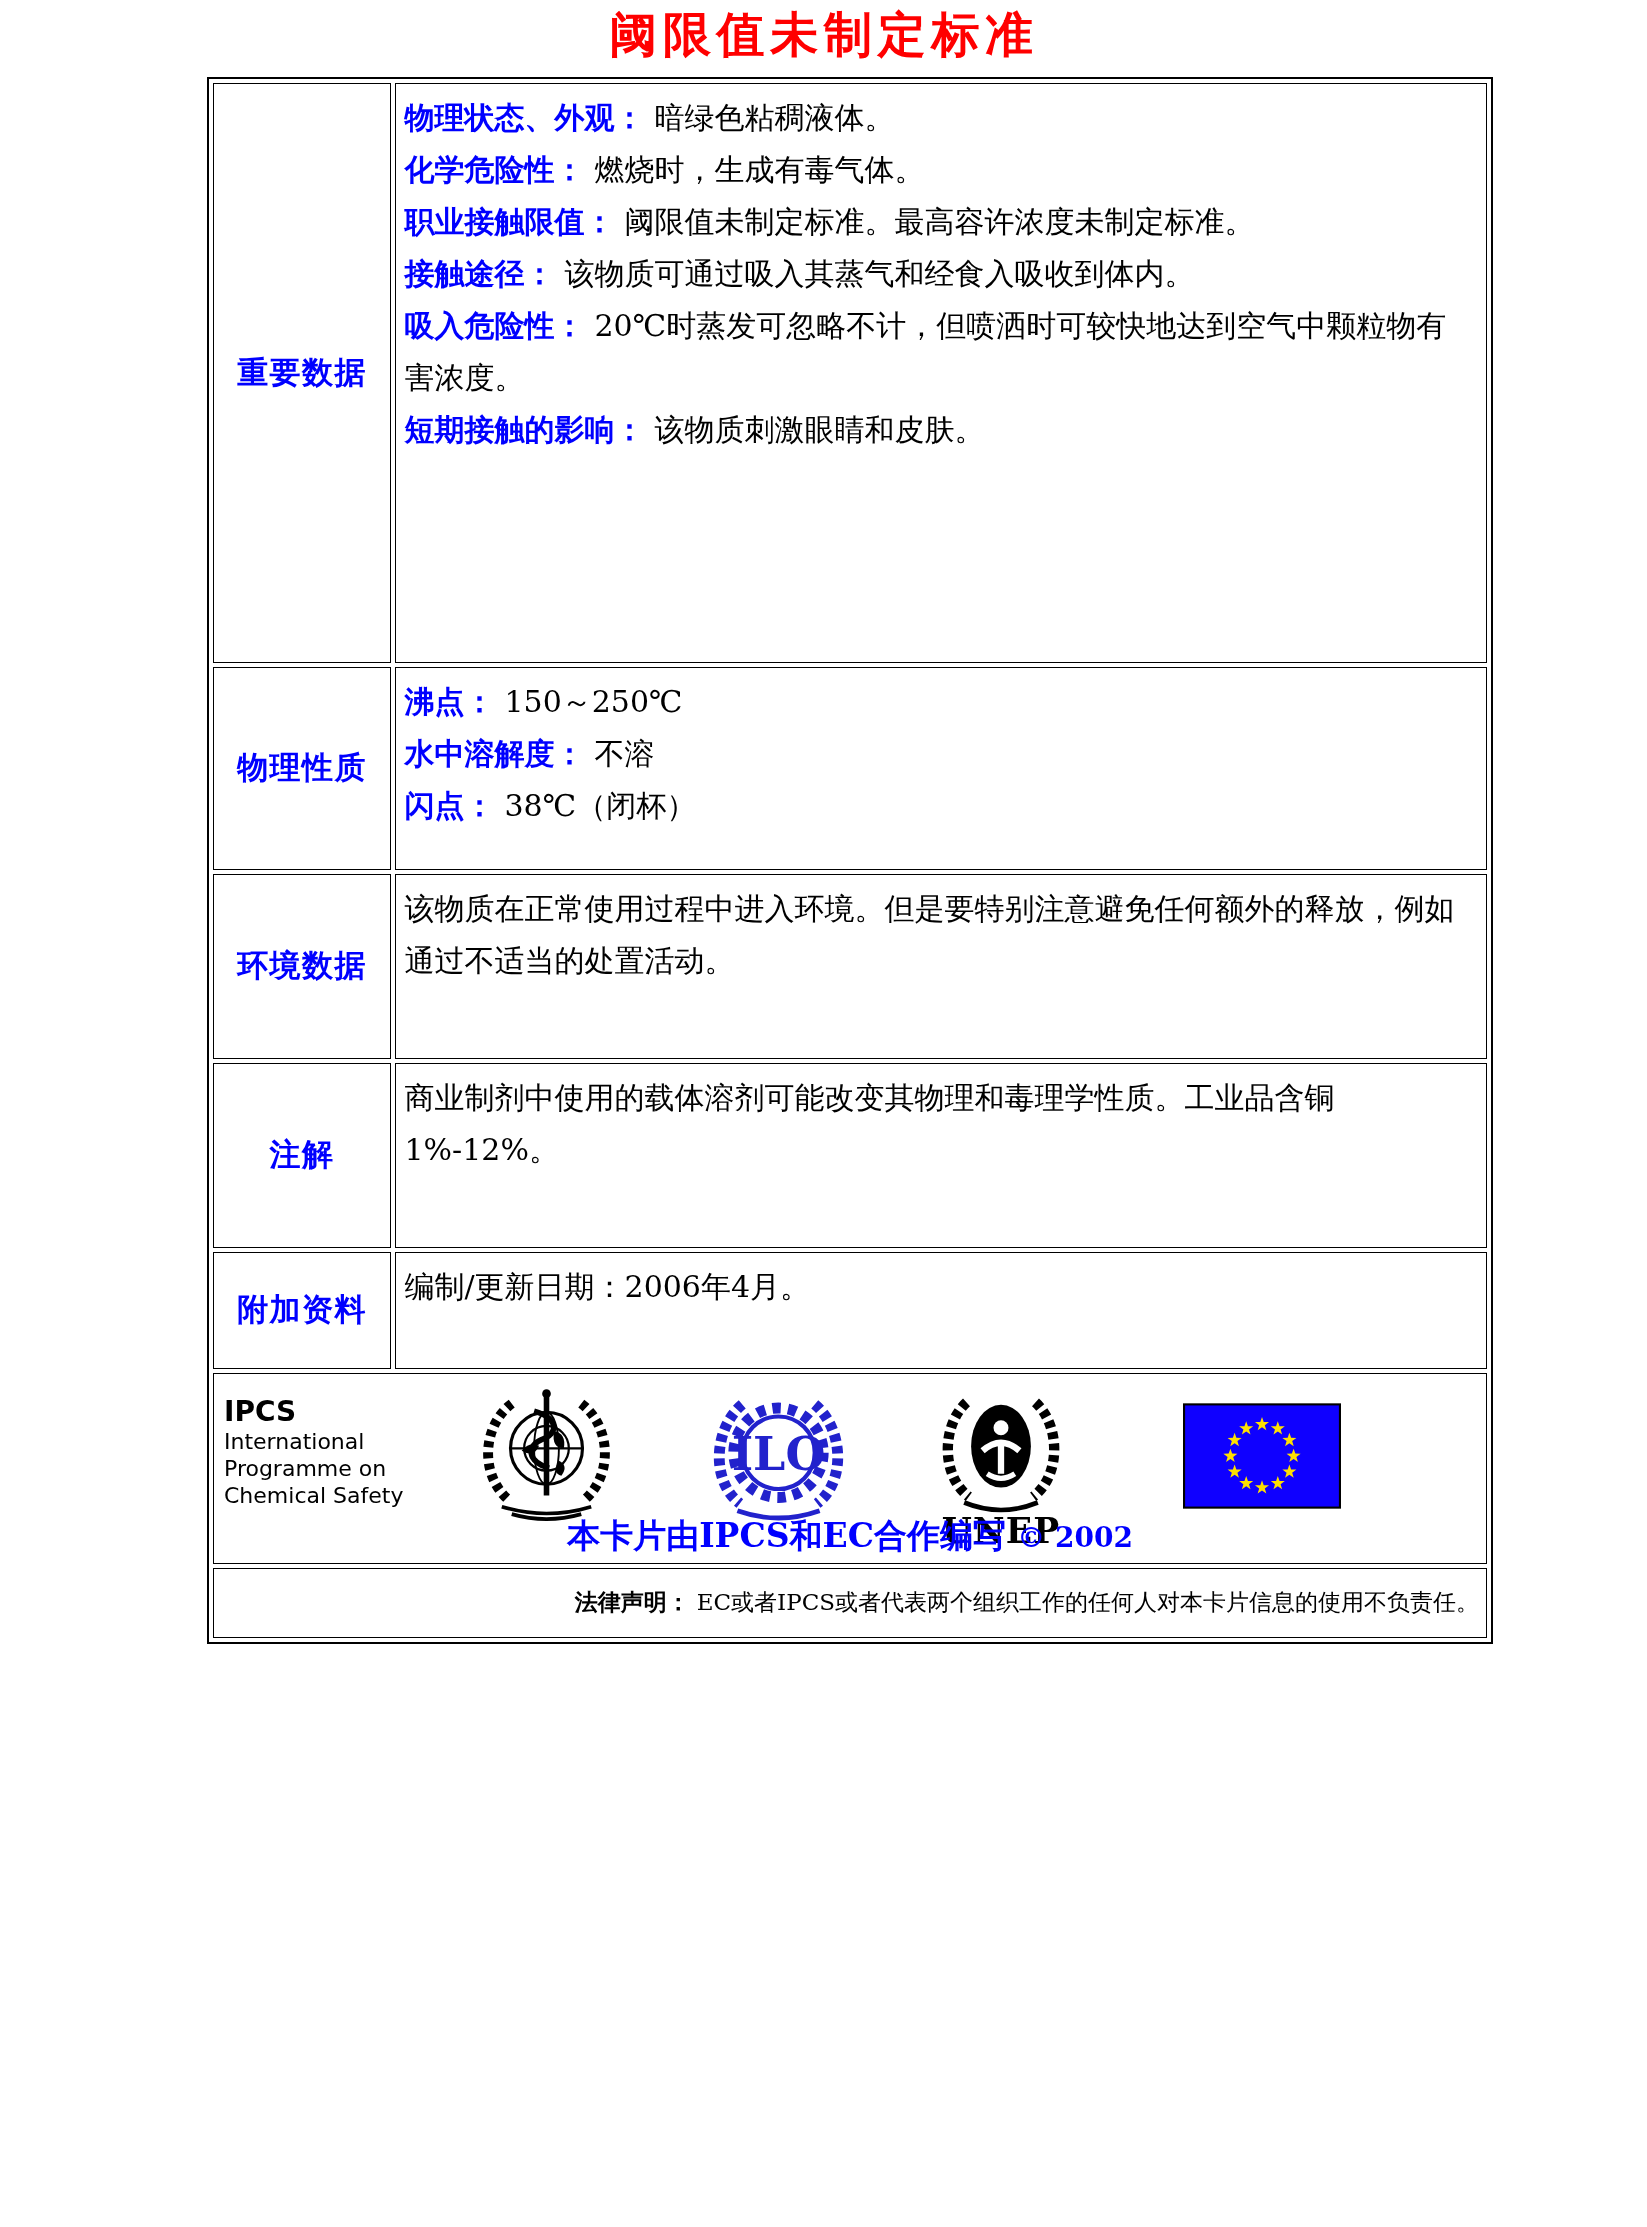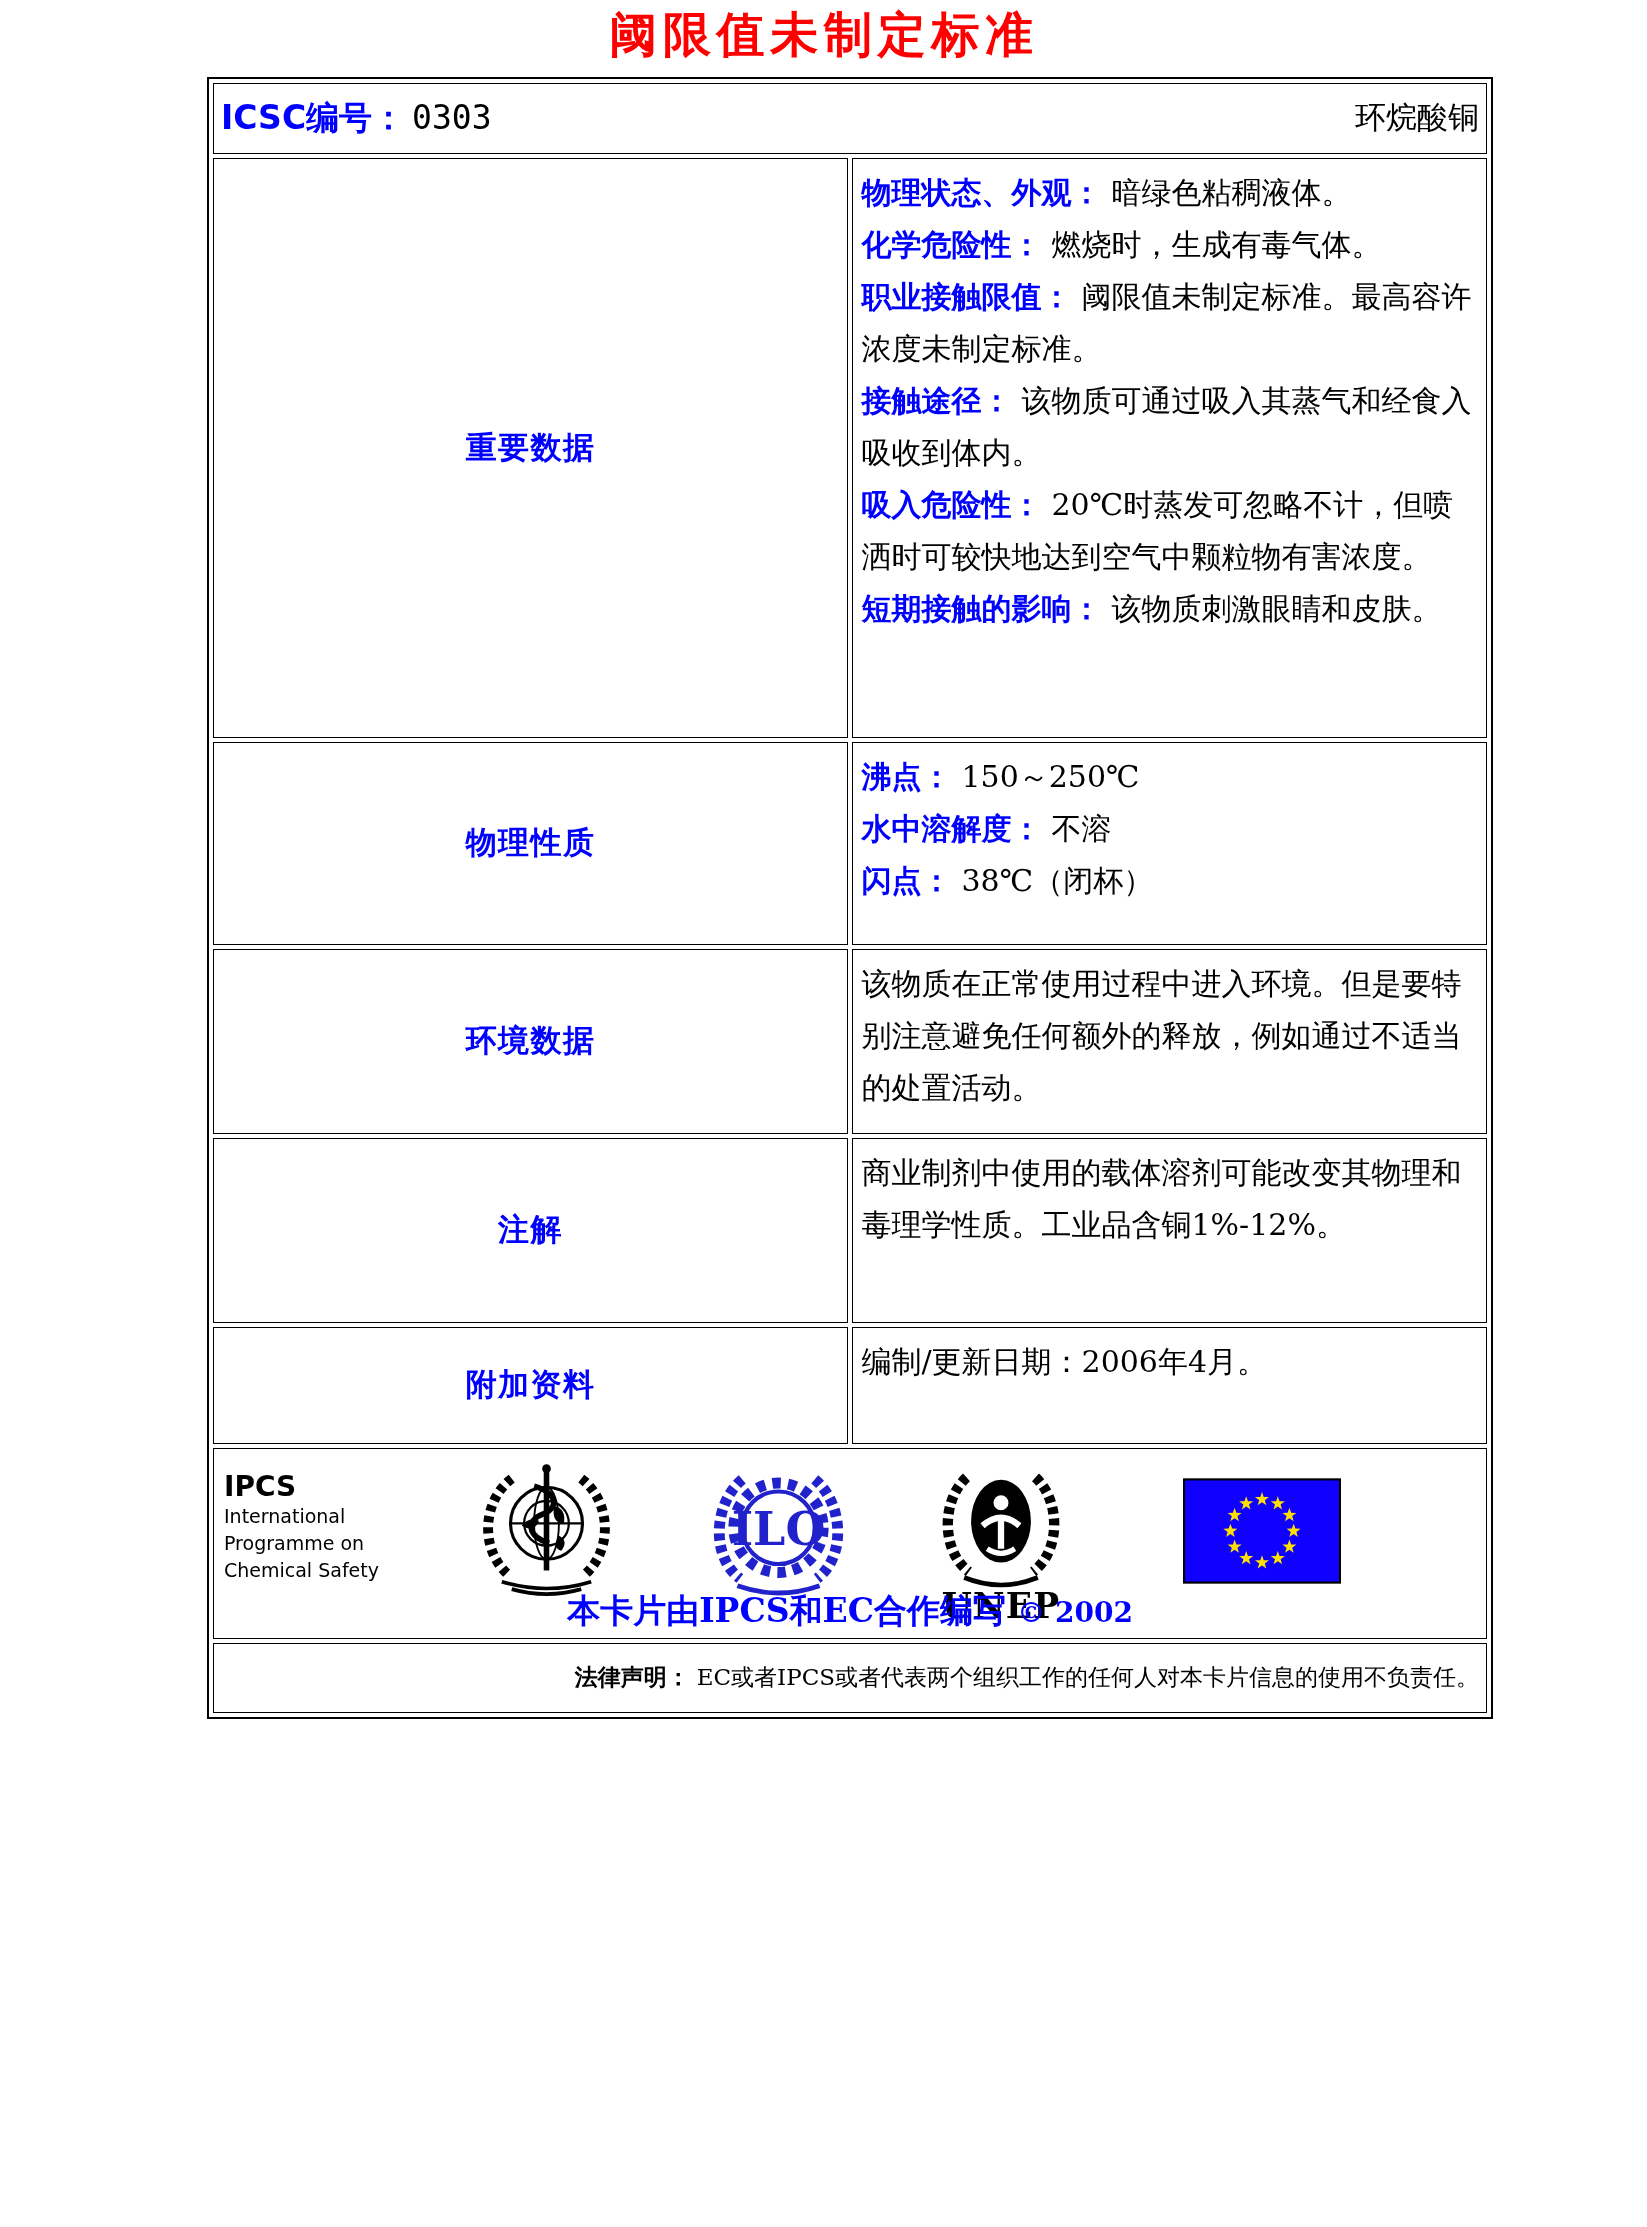--- a/index.html
+++ b/index.html
@@ -67,21 +67,21 @@
   tr.r-notes td{height:185px;}
   tr.r-additional td{height:117px;}
   
   td.logos-cell{height:191px;position:relative;padding:5.7px 10px;vertical-align:top;}
   .logos-row{display:flex;align-items:flex-start;}
   .ipcs-block{
     width:191px;margin-top:15.6px;
     font-family:"DejaVu Sans","Liberation Sans",sans-serif;color:#000;
   }
   .ipcs-abbr{font-size:28px;font-weight:bold;line-height:33px;}
-  .ipcs-line{font-size:19px;line-height:27px;}
+  .ipcs-line{font-size:22px;line-height:27px;}
   .logo{flex:0 0 auto;}
   .logo-who{margin-left:57px;margin-top:7px;}
   .logo-ilo{margin-left:85px;margin-top:10px;}
   .logo-unep{margin-left:81px;margin-top:5.7px;}
   .logo-eu{margin-left:113px;margin-top:24px;}
   .logos-caption{
     position:absolute;left:0;right:0;bottom:4.2px;text-align:center;
     font-family:"DejaVu Serif","Liberation Serif",serif;
     font-weight:bold;color:var(--accent-blue,#00f);font-size:33px;
   }
@@ -95,30 +95,20 @@
 </style>
 </head>
 <body>
 
 <h1 class="title">阈限值未制定标准</h1>
 
 <div class="card-wrap">
   <table class="card">
 
     <tbody>
-        <tr>
-      <td class="header-cell" colspan="2">
-        <div class="header-flex">
-          <span class="hdr-left">
-            <span class="hdr-label">ICSC编号：</span><span class="hdr-number">0303</span>
-          </span>
-          <span class="chem-name">环烷酸铜</span>
-        </div>
-      </td>
-    </tr>
 
     <tr class="r-important">
       <td class="label-cell">重要数据</td>
       <td class="content-cell">
         <p class="item"><span class="field">物理状态、外观：</span><span>暗绿色粘稠液体。</span></p>
         <p class="item"><span class="field">化学危险性：</span><span>燃烧时，生成有毒气体。</span></p>
         <p class="item"><span class="field">职业接触限值：</span><span>阈限值未制定标准。最高容许浓度未制定标准。</span></p>
         <p class="item"><span class="field">接触途径：</span><span>该物质可通过吸入其蒸气和经食入吸收到体内。</span></p>
         <p class="item"><span class="field">吸入危险性：</span><span>20℃时蒸发可忽略不计，但喷洒时可较快地达到空气中颗粒物有害浓度。</span></p>
         <p class="item"><span class="field">短期接触的影响：</span><span>该物质刺激眼睛和皮肤。</span></p>

